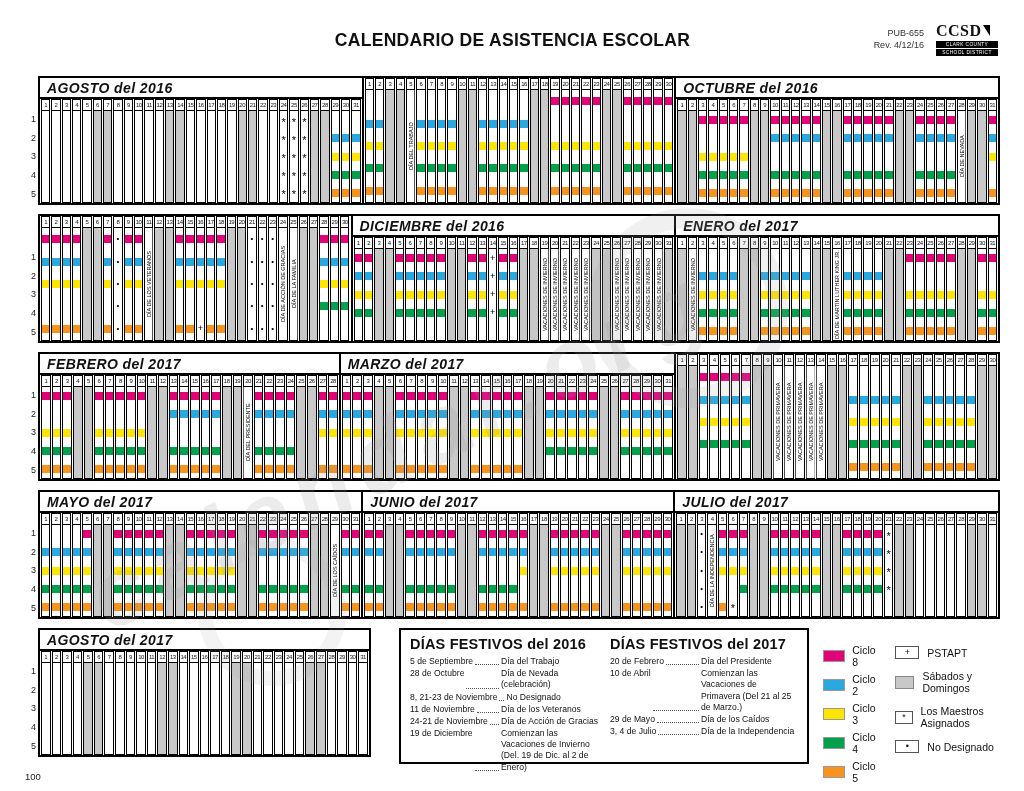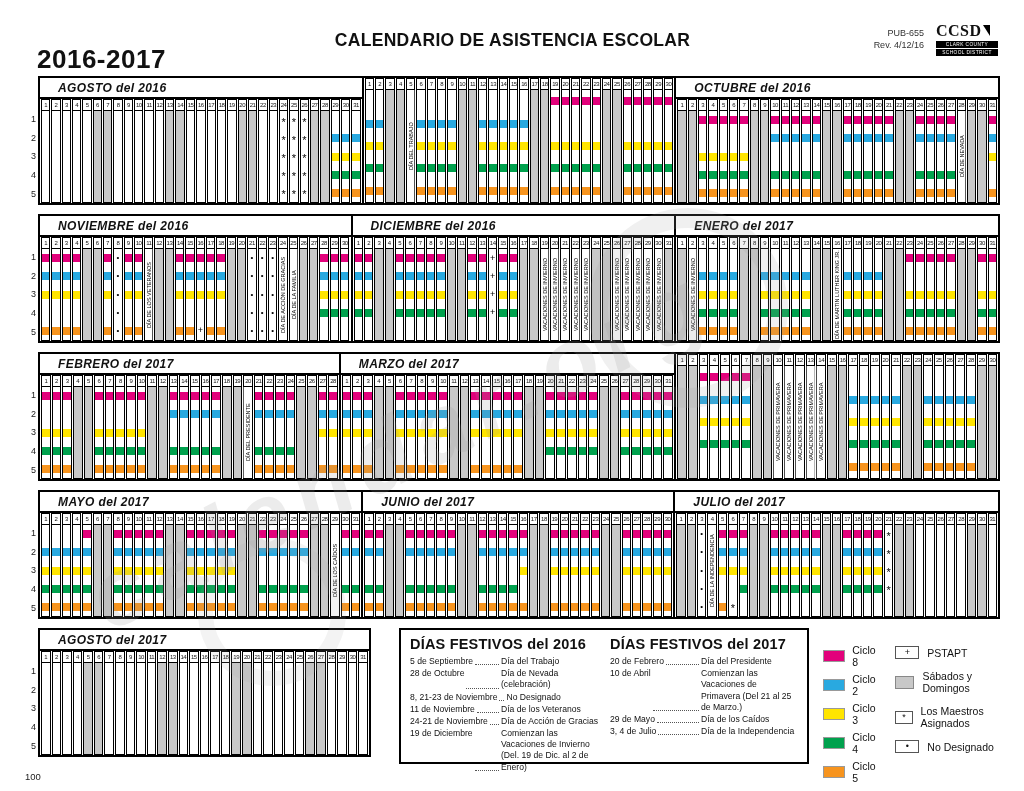--- a/index.html
+++ b/index.html
@@ -19,22 +19,22 @@
   .logo-flag{display:inline-block;width:0;height:0;border-left:7px solid transparent;border-top:11px solid #000;margin-left:1px;}
   .logo-bar{background:#000;color:#fff;font-size:4.8px;text-align:center;padding:1px 0;margin-top:1px;letter-spacing:.4px;white-space:nowrap;}
 
   
   .strip{display:flex;margin-bottom:9px;height:129px;}
   .gutter{width:13px;display:flex;flex-direction:column;padding:34px 2px 2px 0;box-sizing:border-box;
           font-size:9px;color:#222;flex:0 0 auto;}
   .gnum{flex:1;display:flex;align-items:center;justify-content:flex-end;}
   .month{display:flex;flex-direction:column;border:2px solid #000;margin-left:-2px;background:#fff;min-width:0;}
   .gutter + .month{margin-left:0;}
-  .m-title{flex:0 0 19px;border-bottom:2px solid #000;font-style:italic;font-weight:bold;font-size:12px;
-           letter-spacing:.4px;display:flex;align-items:center;padding-left:18px;}
+  .m-title{flex:0 0 19px;border-bottom:2px solid #000;font-style:italic;font-weight:bold;font-size:14px;
+           letter-spacing:.4px;display:flex;align-items:center;padding-left:7px;}
   .m-cols{flex:1;display:flex;gap:1px;padding:0 1px;min-width:0;}
   .col{flex:1;display:flex;flex-direction:column;border:1px solid #000;position:relative;background:#fff;min-width:0;}
   .col.we{background:#C8C8C8;}
   .dnum{flex:0 0 10px;border-bottom:1px solid #000;background:#fff;font-size:6px;letter-spacing:-.5px;
         display:flex;align-items:center;justify-content:center;overflow:hidden;}
   .cell{flex:1;display:flex;align-items:center;justify-content:center;min-height:0;overflow:hidden;}
   .bar{height:8px;width:100%;}
   .sym{line-height:1;color:#000;}
   .sym-dot{font-size:8px;}
   .sym-star{font-size:11px;transform:translateY(2px);}
@@ -73,21 +73,20 @@
   .ring{position:absolute;border-radius:50%;z-index:5;pointer-events:none;}
   .ring1{left:588px;top:208px;width:160px;height:160px;border:20px solid rgba(160,160,160,.16);}
   .ring2{left:198px;top:538px;width:118px;height:118px;border:15px solid rgba(160,160,160,.13);}
 </style>
 </head>
 <body>
 
 <div class="page">
 
   <div class="hdr">
-    <div class="hdr-year">2016-2017</div>
     <div class="hdr-center">
       <div class="hdr-title">CALENDARIO DE ASISTENCIA ESCOLAR</div>
     </div>
     <div class="hdr-pub">
       <div>PUB-655</div>
       <div>Rev. 4/12/16</div>
     </div>
     <div class="logo">
       <span class="logo-acronym">CCSD</span><span class="logo-flag"></span>
       <div class="logo-bar">CLARK COUNTY</div>
@@ -1241,21 +1240,20 @@
       </div>
       <div class="strip">
         <div class="gutter">
           <div class="gnum">1</div>
           <div class="gnum">2</div>
           <div class="gnum">3</div>
           <div class="gnum">4</div>
           <div class="gnum">5</div>
         </div>
         <div class="month" style="flex-grow: 30;">
-          <div class="m-title">NOVIEMBRE del 2016</div>
           <div class="m-cols">
             <div class="col">
               <div class="dnum">1</div>
               <div class="cell">
                 <div class="bar" style="background: rgb(226, 1, 123);"></div>
               </div>
               <div class="cell">
                 <div class="bar" style="background: rgb(41, 169, 224);"></div>
               </div>
               <div class="cell">

